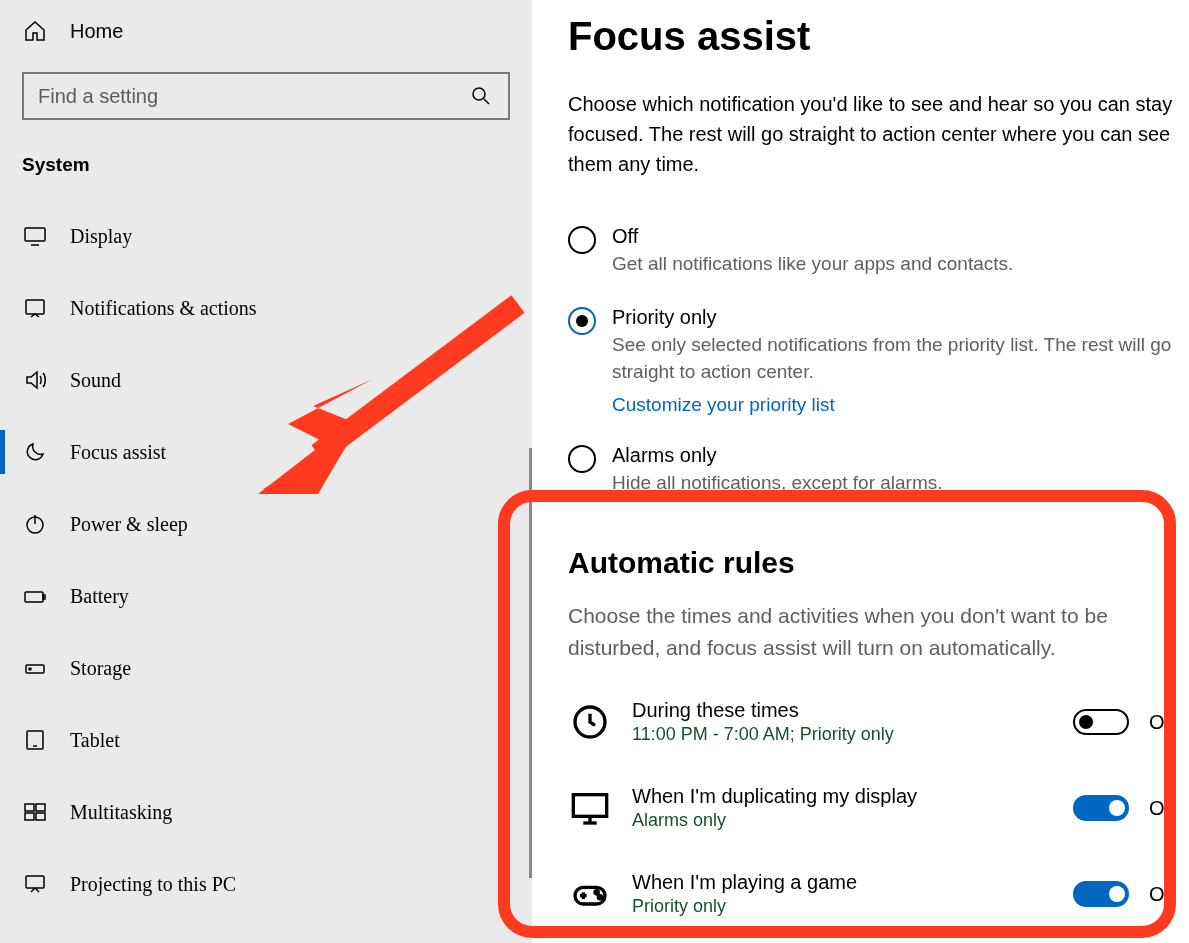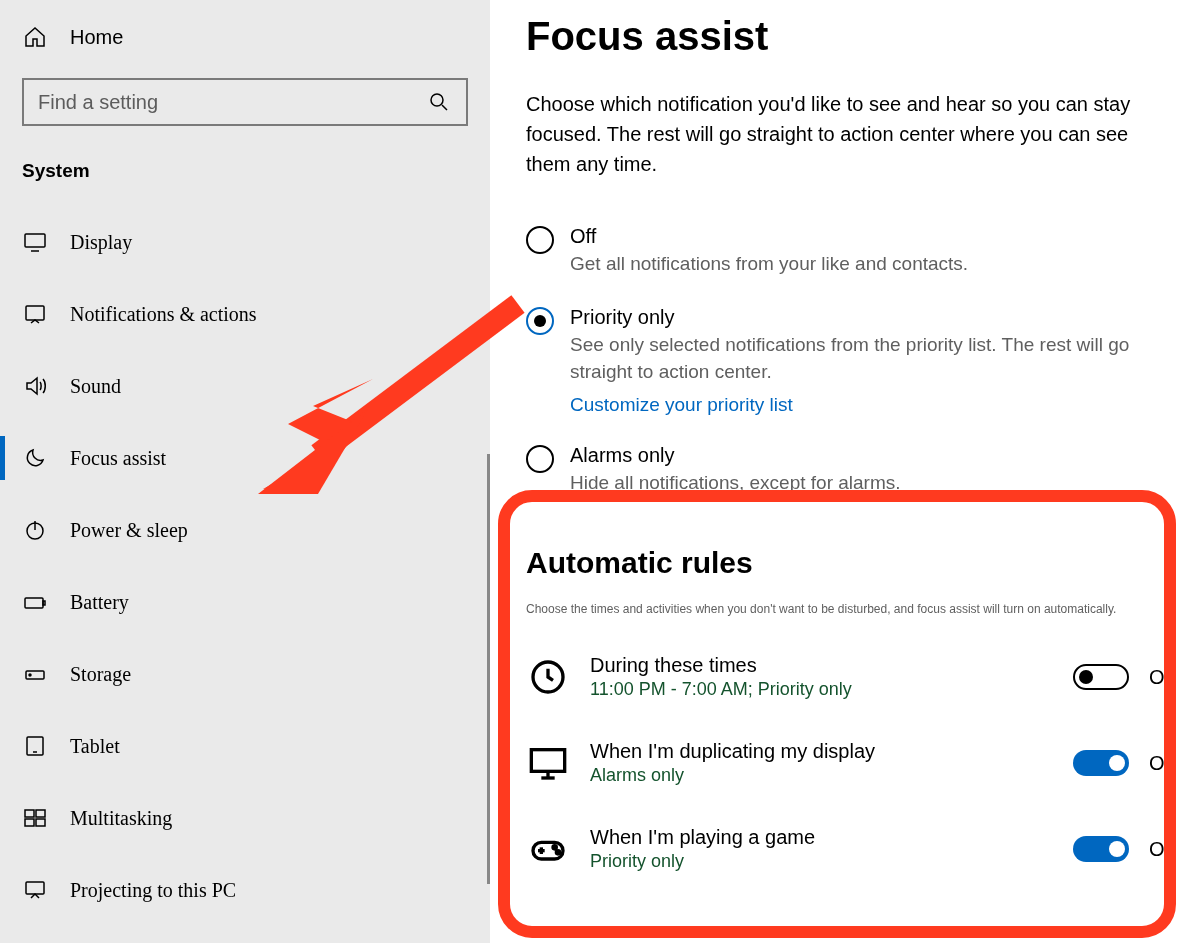--- a/index.html
+++ b/index.html
@@ -9,24 +9,24 @@
     color: #000;
     width: 1189px;
     height: 943px;
     overflow: hidden;
     display: flex;
     background: #fff;
     position: relative;
   }
   
   .sidebar {
-    width: 490px;
+    width: 532px;
     height: 100%;
     background: #eaeaea;
-    padding-top: 10px;
+    padding-top: 4px;
     position: relative;
   }
   .home-row {
     display: flex;
     align-items: center;
     gap: 22px;
     padding: 14px 22px;
     font-size: 20px;
     cursor: pointer;
   }
@@ -120,21 +120,21 @@
   .radio-label { font-size: 20px; }
   .radio-sub { font-size: 19px; color: #5f5f5f; line-height: 1.45; margin-top:2px; }
   .link { color: #0067c0; cursor: pointer; font-size: 19px; margin-top:8px; display:inline-block;}
   .section-title {
     font-size: 30px;
     font-weight: 600;
     margin-top: 50px;
     margin-bottom: 20px;
   }
   .section-desc {
-    font-size: 12px;
+    font-size: 21px;
     color: #5f5f5f;
     line-height: 1.5;
     max-width: 640px;
     margin-bottom: 36px;
   }
   .rule-row {
     display: flex;
     align-items: center;
     gap: 20px;
     margin-bottom: 40px;
@@ -306,21 +306,21 @@
 
 <div class="main">
   <div class="page-title">Focus assist</div>
   <div class="description">Choose which notification you'd like to see and hear so you can stay focused. The rest will go straight to action center where you can see them any time.</div>
 
   <div class="radio-group">
     <div class="radio-item">
       <div class="radio-circle"></div>
       <div class="radio-body">
         <div class="radio-label">Off</div>
-        <div class="radio-sub">Get all notifications from your like and contacts.</div>
+        <div class="radio-sub">Get all notifications like your apps and contacts.</div>
       </div>
     </div>
     <div class="radio-item">
       <div class="radio-circle selected"></div>
       <div class="radio-body">
         <div class="radio-label">Priority only</div>
         <div class="radio-sub">See only selected notifications from the priority list. The rest will go straight to action center.</div>
         <span class="link">Customize your priority list</span>
       </div>
     </div>

